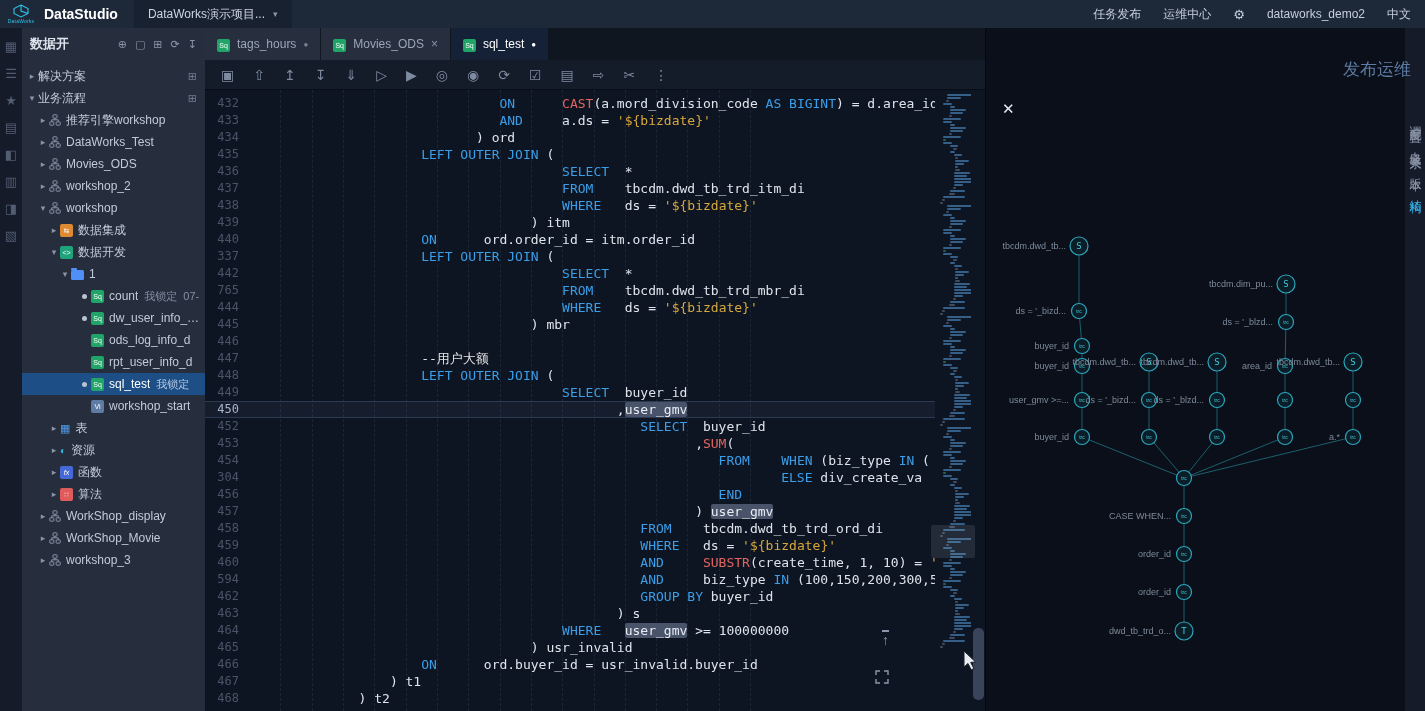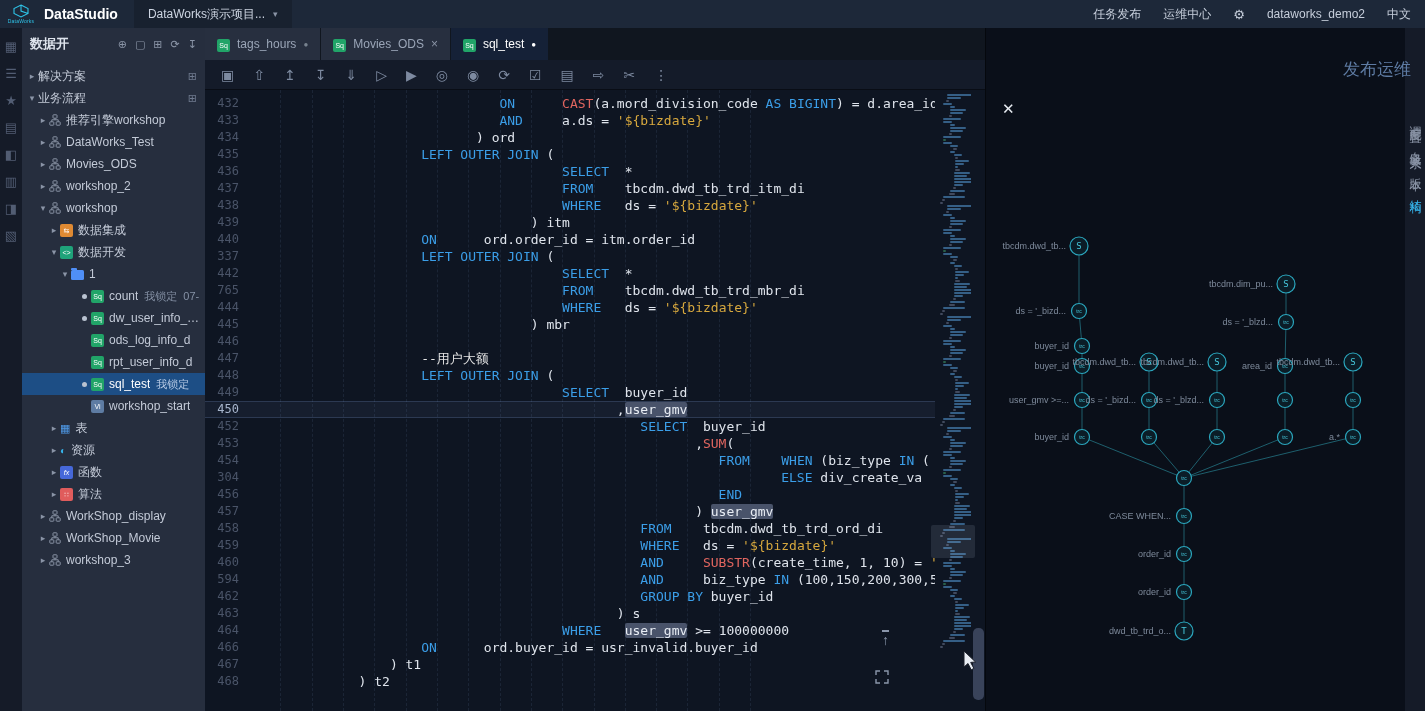--- a/index.html
+++ b/index.html
@@ -451,20 +451,21 @@
         <div class="cline"><span class="ln">304</span><span class="ctext"><span>                                                                    </span><span class="tok-k">ELSE</span><span class="tok-t"> div_create_va</span></span></div>
         <div class="cline"><span class="ln">456</span><span class="ctext"><span>                                                            </span><span class="tok-k">END</span></span></div>
         <div class="cline"><span class="ln">457</span><span class="ctext"><span>                                                         </span><span class="tok-t">) </span><span class="tok-m">user_gmv</span></span></div>
         <div class="cline"><span class="ln">458</span><span class="ctext"><span>                                                  </span><span class="tok-k">FROM</span><span class="tok-t">    tbcdm.dwd_tb_trd_ord_di</span></span></div>
         <div class="cline"><span class="ln">459</span><span class="ctext"><span>                                                  </span><span class="tok-k">WHERE</span><span class="tok-t">   ds = </span><span class="tok-s">'${bizdate}'</span></span></div>
         <div class="cline"><span class="ln">460</span><span class="ctext"><span>                                                  </span><span class="tok-k">AND</span><span class="tok-t">     </span><span class="tok-f">SUBSTR</span><span class="tok-t">(create_time, 1, 10) = </span><span class="tok-s">'</span></span></div>
         <div class="cline"><span class="ln">594</span><span class="ctext"><span>                                                  </span><span class="tok-k">AND</span><span class="tok-t">     biz_type </span><span class="tok-k">IN</span><span class="tok-t"> (100,150,200,300,5</span></span></div>
         <div class="cline"><span class="ln">462</span><span class="ctext"><span>                                                  </span><span class="tok-k">GROUP BY</span><span class="tok-t"> buyer_id</span></span></div>
         <div class="cline"><span class="ln">463</span><span class="ctext"><span>                                               </span><span class="tok-t">) s</span></span></div>
         <div class="cline"><span class="ln">464</span><span class="ctext"><span>                                        </span><span class="tok-k">WHERE</span><span class="tok-t">   </span><span class="tok-m">user_gmv</span><span class="tok-t"> &gt;= 100000000</span></span></div>
+        <div class="cline"><span class="ln">465</span><span class="ctext"><span>                                    </span><span class="tok-t">) usr_invalid</span></span></div>
         <div class="cline"><span class="ln">466</span><span class="ctext"><span>                      </span><span class="tok-k">ON</span><span class="tok-t">      ord.buyer_id = usr_invalid.buyer_id</span></span></div>
         <div class="cline"><span class="ln">467</span><span class="ctext"><span>                  </span><span class="tok-t">) t1</span></span></div>
         <div class="cline"><span class="ln">468</span><span class="ctext"><span>              </span><span class="tok-t">) t2</span></span></div>
       </div>
     <div class="minimap">
         <div class="mmbar" style="margin-left: 12.16px; width: 28px; background: rgb(60, 108, 152);"></div>
         <div class="mmbar" style="margin-left: 12.16px; width: 13.5px; background: rgb(60, 108, 152);"></div>
         <div class="mmbar" style="margin-left: 11.02px; width: 3px; background: rgb(74, 84, 104);"></div>
         <div class="mmbar" style="margin-left: 8.36px; width: 8.5px; background: rgb(60, 108, 152);"></div>
         <div class="mmbar" style="margin-left: 15.2px; width: 4.5px; background: rgb(60, 108, 152);"></div>

